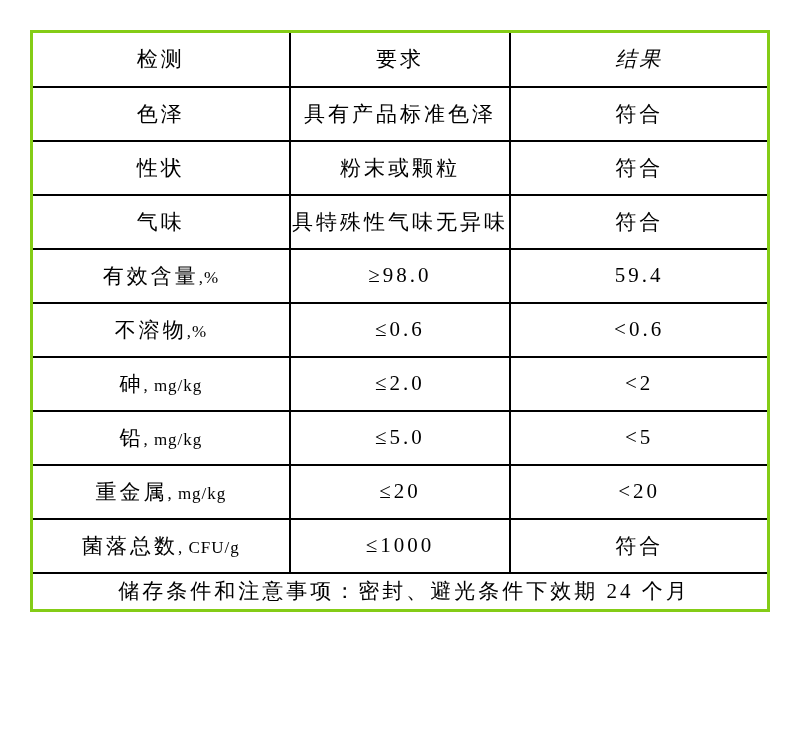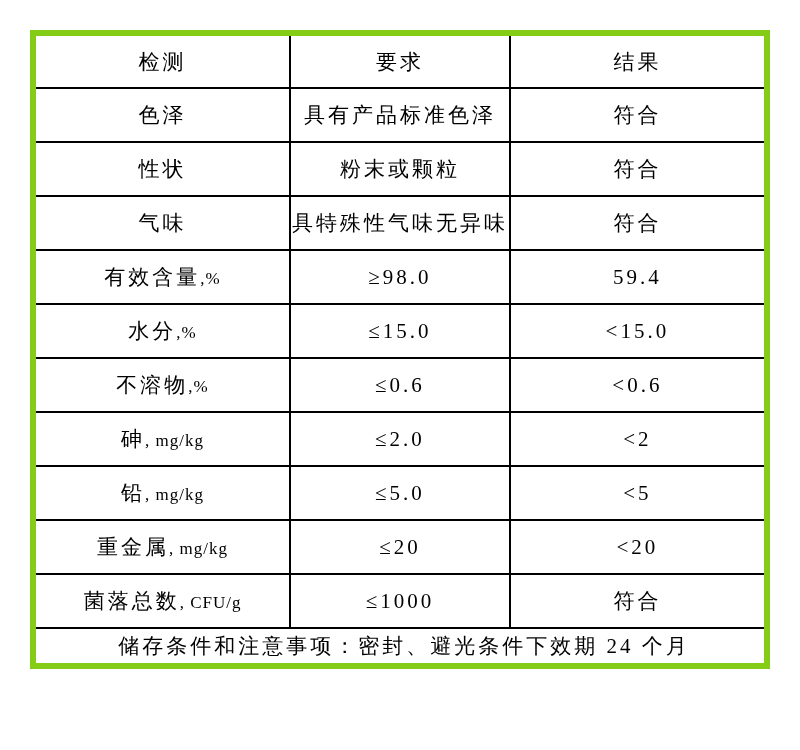--- a/index.html
+++ b/index.html
@@ -13,39 +13,39 @@
   .table-wrap {
     position: absolute;
     left: 30px;
     top: 30px;
     width: 740px;
   }
   table.qc-table {
     width: 740px;
     border-collapse: collapse;
     table-layout: fixed;
-    border: 6px solid #84cc16;
+    border: 3px solid #84cc16;
   }
   .qc-table th,
   .qc-table td {
     border: 2px solid #000000;
     text-align: center;
     vertical-align: middle;
     font-weight: normal;
     font-size: 21px;
     letter-spacing: 3px;
     color: #000000;
     overflow: hidden;
     white-space: nowrap;
   }
   .qc-table th { height: 55px; }
   .qc-table td { height: 54px; }
   .col-item   { width: 247px; }
   .col-req    { width: 211px; }
-  .col-result { width: 247px; }
+  .col-result { width: 247px; font-style: italic; }
   .unit {
     font-size: 17px;
     letter-spacing: 1px;
   }
   .footer-cell {
     height: 38px !important;
     text-align: right;
     padding-left: 8px;
     font-size: 16px;
     font-weight: bold;
@@ -79,25 +79,20 @@
         <td><span>气味</span><span class="unit"></span></td>
         <td>具特殊性气味无异味</td>
         <td>符合</td>
       </tr>
       <tr>
         <td><span>有效含量</span><span class="unit">,%</span></td>
         <td>≥98.0</td>
         <td>59.4</td>
       </tr>
       <tr>
-        <td><span>水分</span><span class="unit">,%</span></td>
-        <td>≤15.0</td>
-        <td>&lt;15.0</td>
-      </tr>
-      <tr>
         <td><span>不溶物</span><span class="unit">,%</span></td>
         <td>≤0.6</td>
         <td>&lt;0.6</td>
       </tr>
       <tr>
         <td><span>砷</span><span class="unit">, mg/kg</span></td>
         <td>≤2.0</td>
         <td>&lt;2</td>
       </tr>
       <tr>

